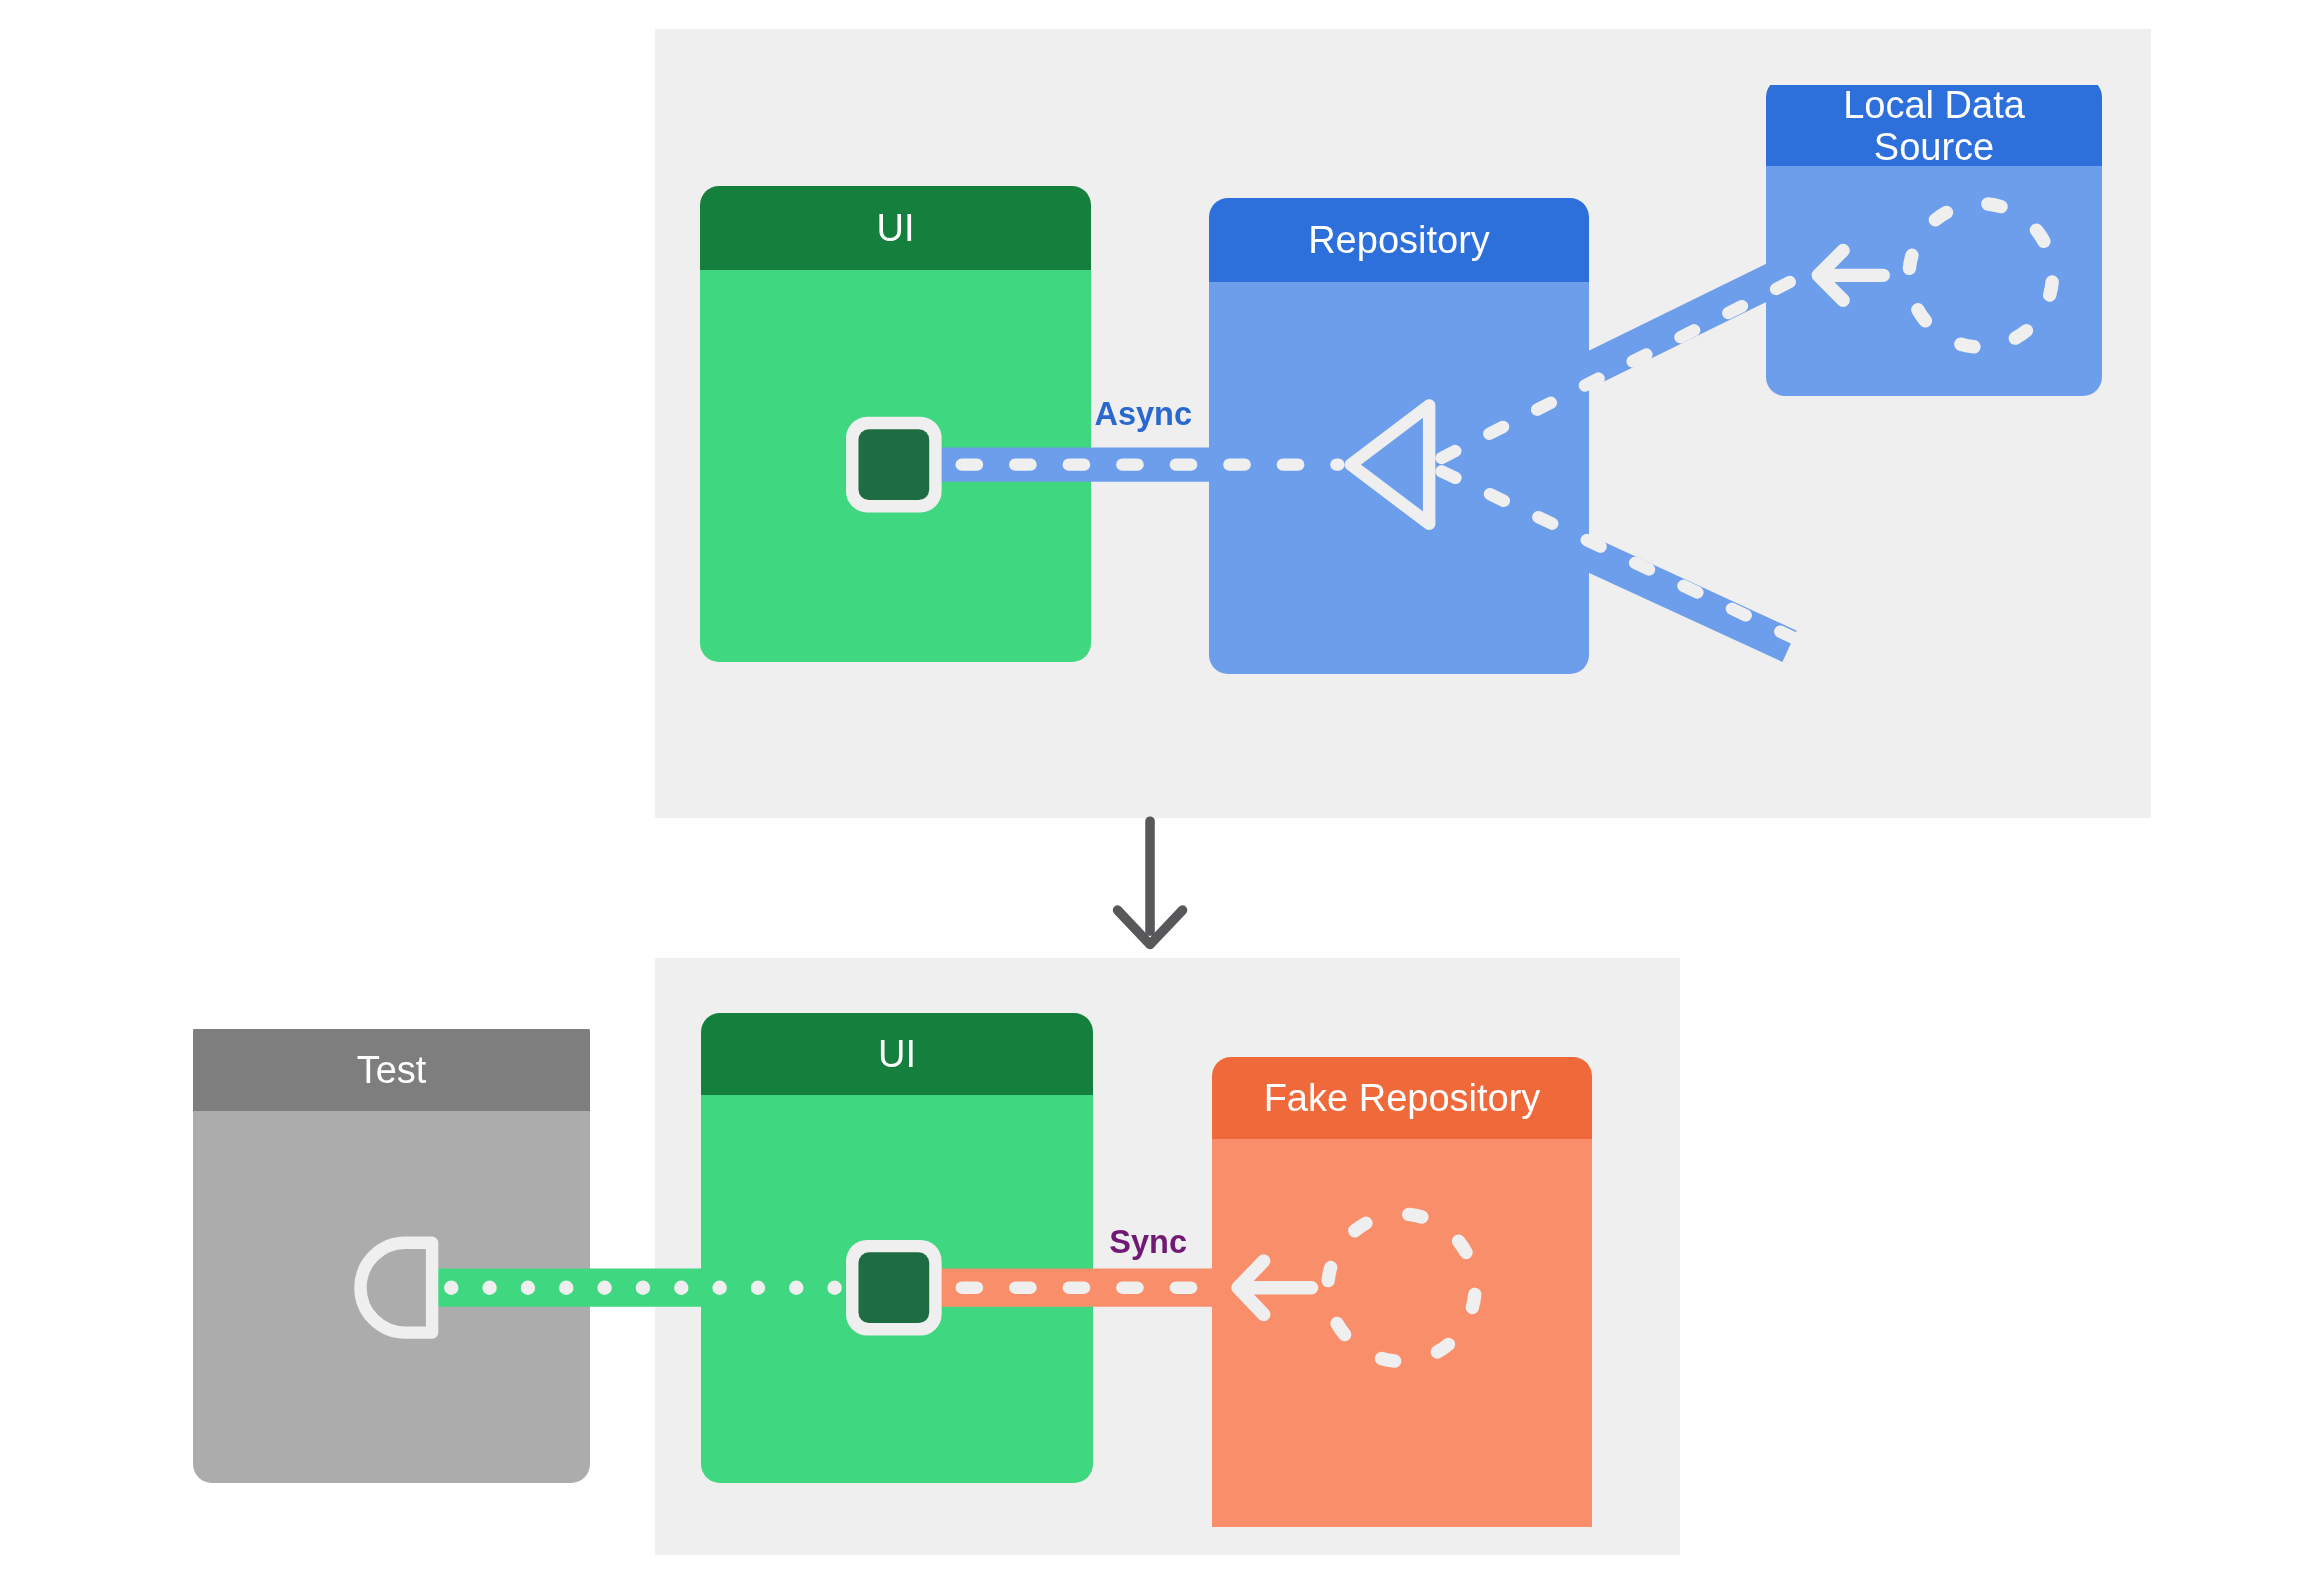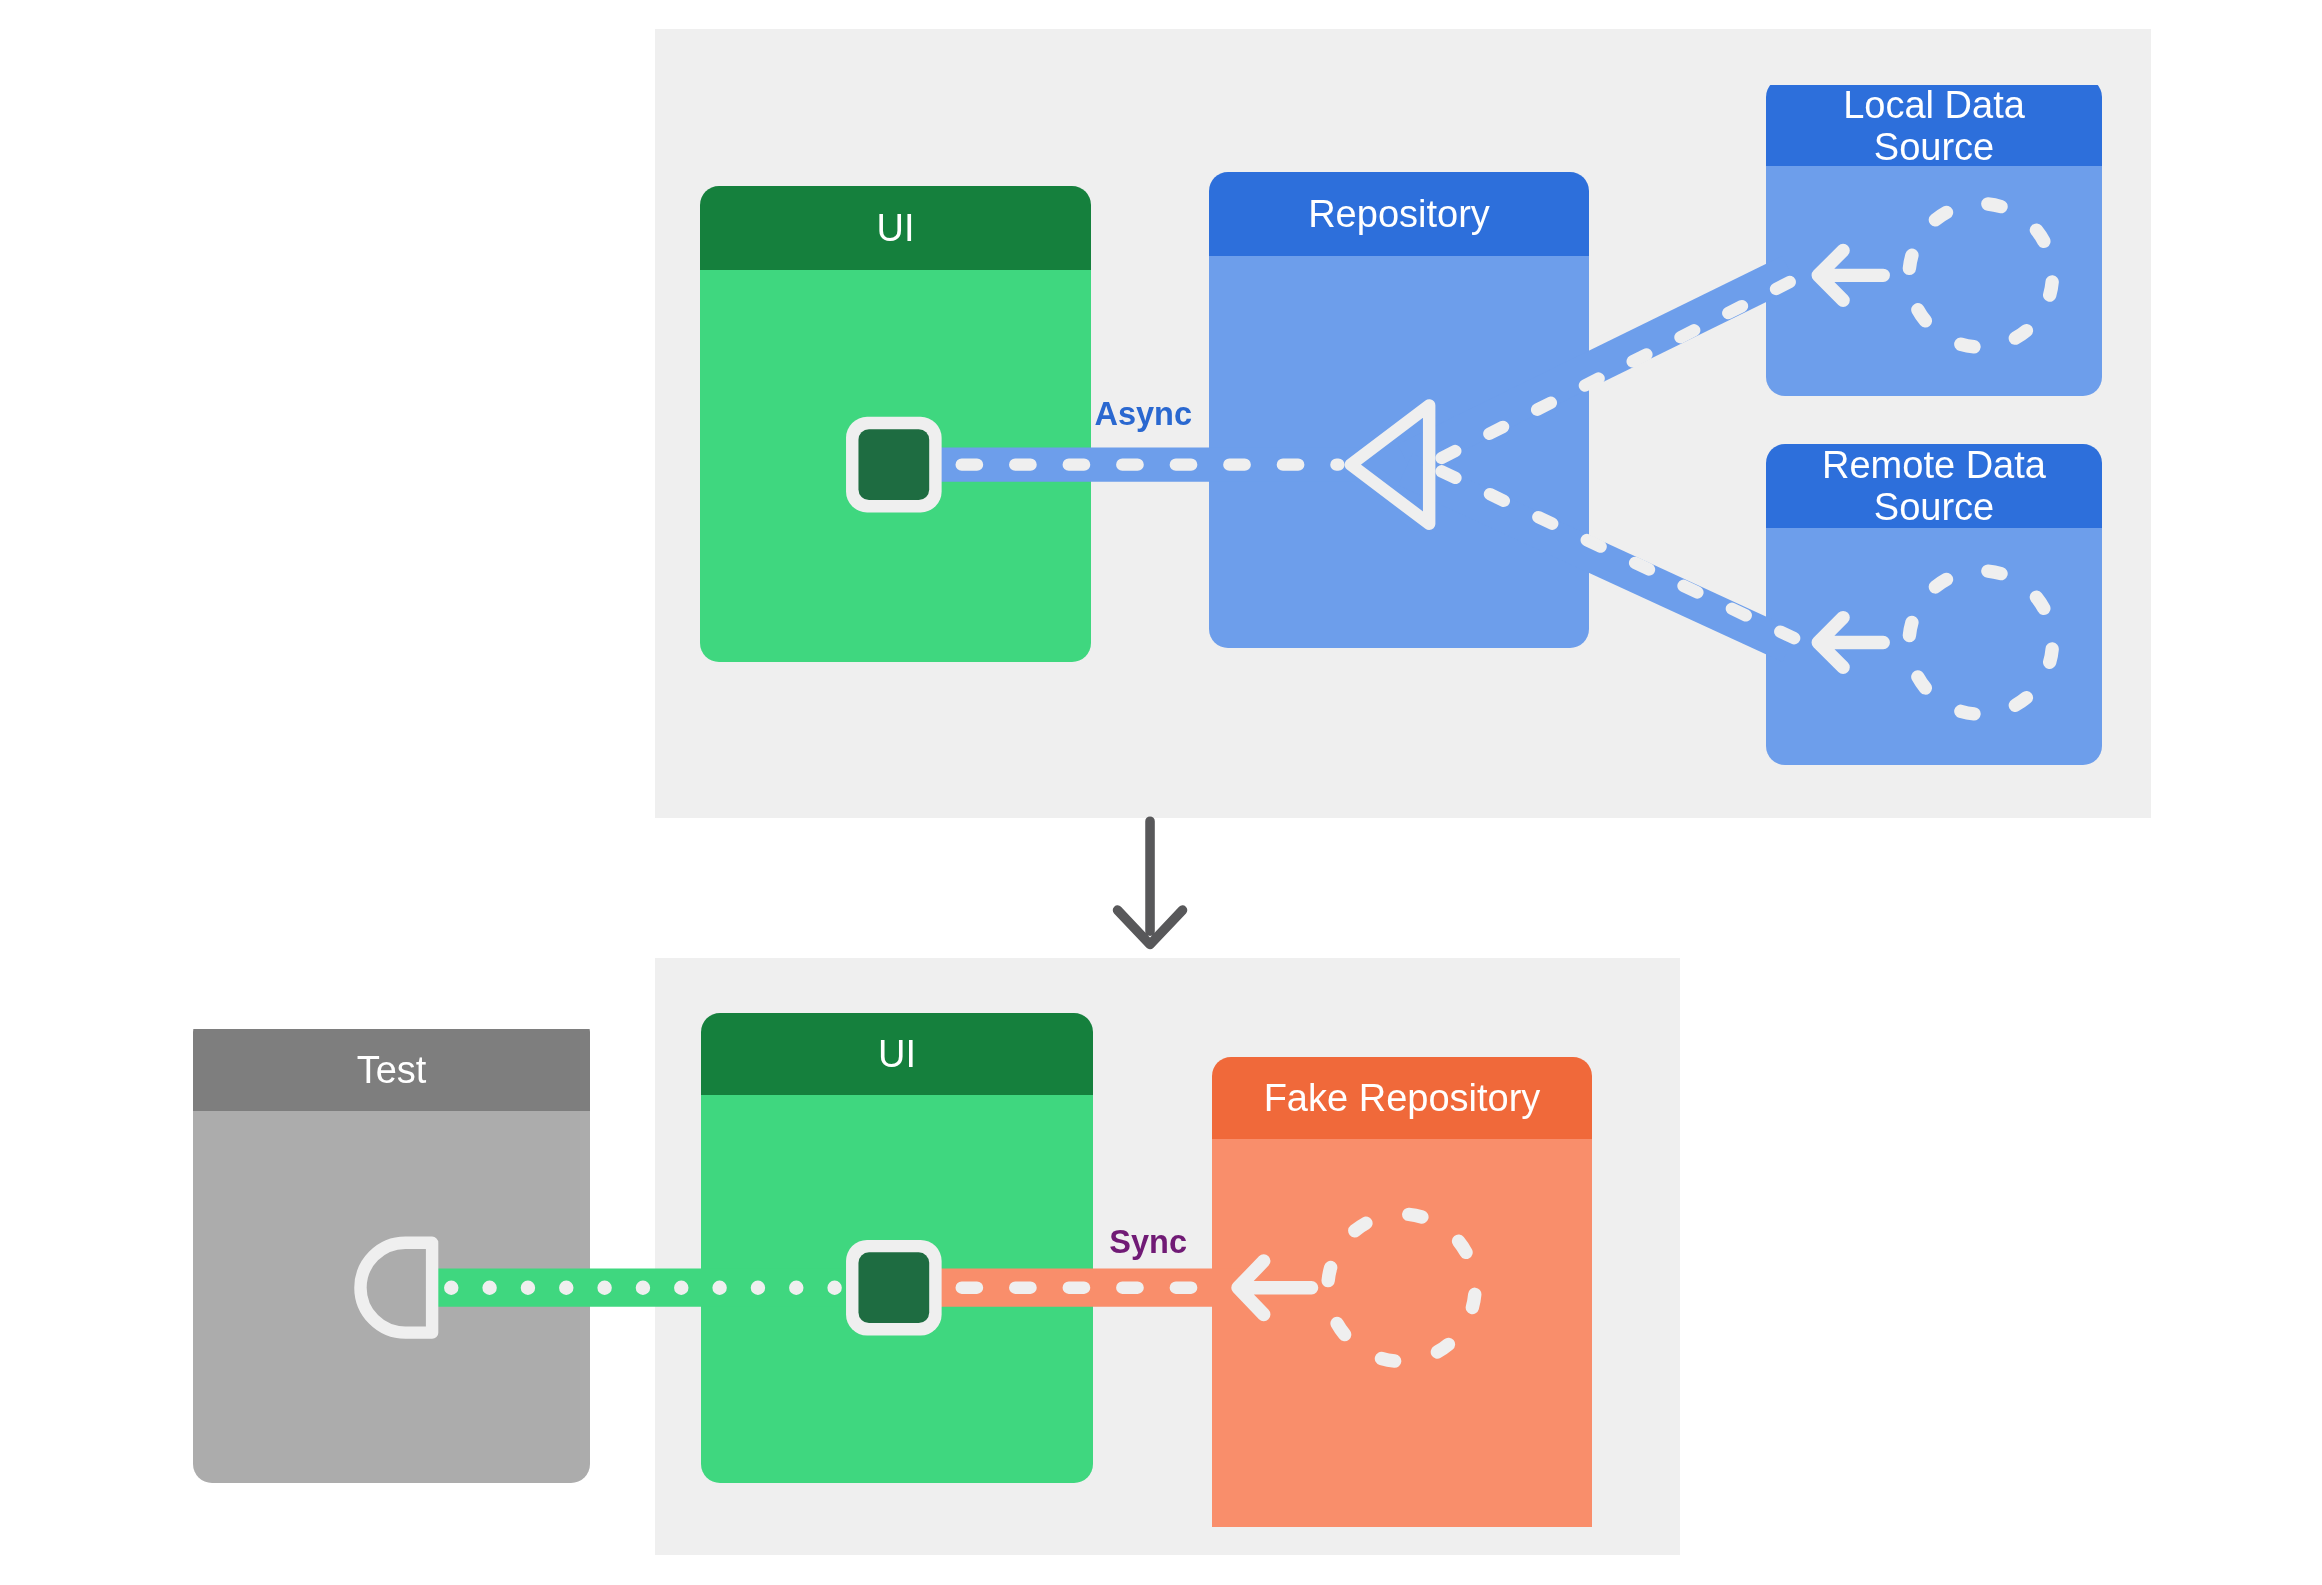--- a/index.html
+++ b/index.html
@@ -20,21 +20,21 @@
   .g-h{background:#15803d;} .g-b{background:#3fd77f;}
   
   .b-h{background:#2d6fdb;} .b-b{background:#6d9eeb;}
   
   .t-h{background:#7e7e7e;margin-top:16px;} .t-b{background:#acacac;}
   
   .o-h{background:#f0693a;} .o-b{background:#f98e6b;}
 
   .box-ui-top{left:700px;top:186px;width:391px;height:476px;}
   .box-ui-top .hdr{height:84px;}
-  .box-repo{left:1209px;top:172px;width:380px;height:476px;}
+  .box-repo{left:1209px;top:198px;width:380px;height:476px;}
   .box-repo .hdr{height:84px;}
   .box-local{left:1766px;top:78px;width:336px;height:318px;}
   .box-local .hdr{height:81px;margin-top:7px;}
   .box-remote{left:1766px;top:444px;width:336px;height:321px;}
   .box-remote .hdr{height:84px;}
   .box-test{left:193px;top:1013px;width:397px;height:470px;}
   .box-test .hdr{height:82px;}
   .box-ui-bottom{left:701px;top:1013px;width:392px;height:470px;}
   .box-ui-bottom .hdr{height:82px;}
   .box-fake{left:1212px;top:1013px;width:380px;height:588px;margin-top:44px;}
@@ -71,26 +71,20 @@
     <div class="body b-b" style="height:392px;"></div>
   </div>
 
   <div class="box box-local">
     <div class="hdr b-h">
       <span>Local Data Source</span>
     </div>
     <div class="body b-b" style="height:237px;"></div>
   </div>
 
-  <div class="box box-remote">
-    <div class="hdr b-h">
-      <span>Remote Data Source</span>
-    </div>
-    <div class="body b-b" style="height:237px;"></div>
-  </div>
 
   <div class="box box-test">
     <div class="hdr t-h">
       <span>Test</span>
     </div>
     <div class="body t-b" style="height:388px;"></div>
   </div>
 
   <div class="box box-ui-bottom">
     <div class="hdr g-h">

